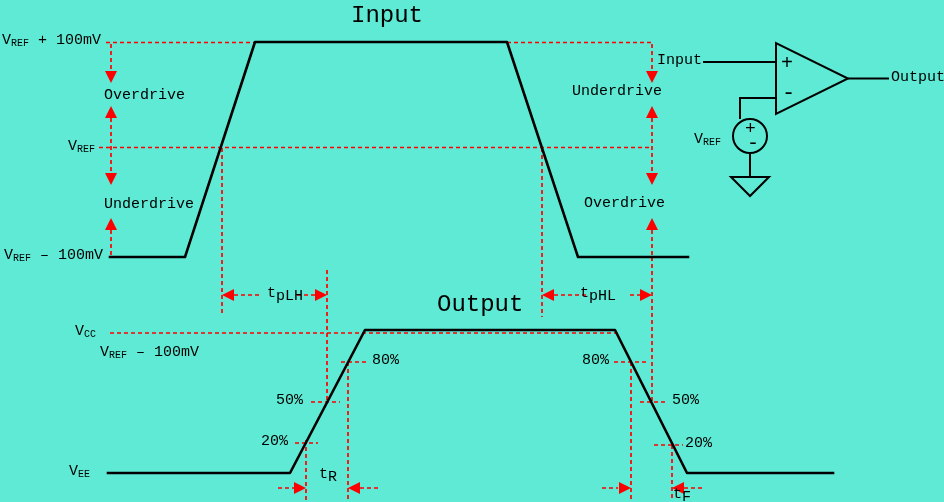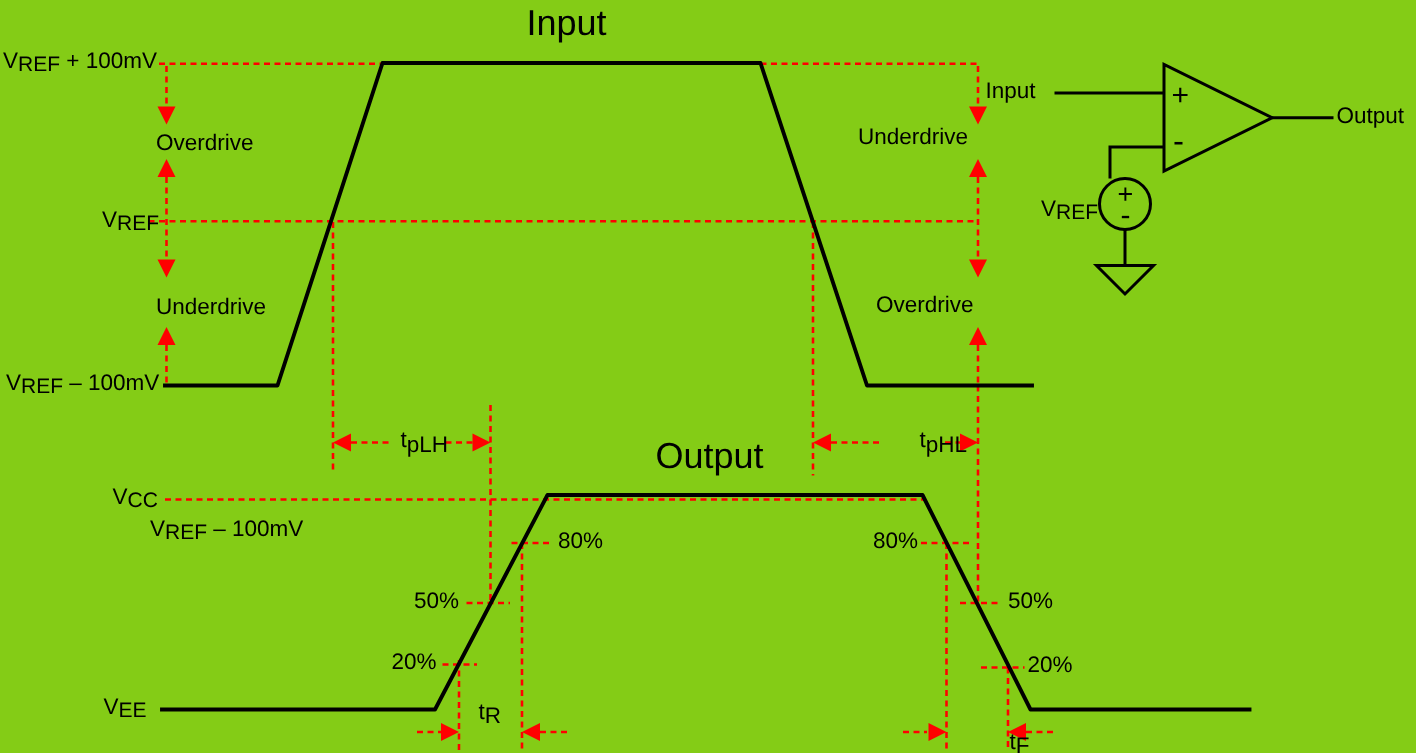--- a/index.html
+++ b/index.html
@@ -1,28 +1,28 @@
 <!DOCTYPE html>
 <html><head>
 <meta charset="utf-8">
 <style>
   html,body { margin:0; padding:0; background:#ffffff; }
   #canvas {
-    position:relative; width:944px; height:502px; background:#84cc16;
-    font-family:Liberation Sans, sans-serif; color:#000; overflow:hidden;
+    position:relative; width:944px; height:502px; background:#5eead4;
+    font-family:Liberation Mono, monospace; color:#000; overflow:hidden;
   }
   #diagram-svg { position:absolute; left:0; top:0; }
   .wave  { fill:none; stroke:#000000; stroke-width:2.6; stroke-linejoin:round; stroke-linecap:square; }
   .wire  { fill:none; stroke:#000000; stroke-width:2; stroke-linejoin:miter; }
   .shape { fill:none; stroke:#000000; stroke-width:2; stroke-linejoin:miter; }
   .rd    { fill:none; stroke:#ff0000; stroke-width:1.7; stroke-dasharray:4 3; }
   .rh    { fill:#ff0000; stroke:none; }
   .lbl   { position:absolute; font-size:15px; line-height:1.12; white-space:nowrap; }
   .title { position:absolute; font-size:24px; line-height:1.05; white-space:nowrap; }
-  .lbl sub { font-size:14px; vertical-align:-2px; letter-spacing:0; }
+  .lbl sub { font-size:10px; vertical-align:-2px; letter-spacing:0; }
   .tsub sub { font-size:15px; vertical-align:-3px; }
   .pre   { white-space:pre;text-align:right; }
   .glyph { position:absolute; font-size:19px; line-height:1; }
 </style>
 </head>
 <body>
 
 <div id="canvas">
 
   <svg id="diagram-svg" width="944" height="502" viewBox="0 0 944 502">
@@ -110,21 +110,21 @@
   <div class="lbl" style="left:2px; top:33px;"><span>V</span><sub>REF</sub><span class="pre"> + 100mV</span></div>
   <div class="lbl" style="left:68px; top:139px;"><span>V</span><sub>REF</sub></div>
   <div class="lbl" style="left:4px; top:248px;"><span>V</span><sub>REF</sub><span class="pre"> – 100mV</span></div>
 
   <div class="lbl" style="left:104px; top:88px;">Overdrive</div>
   <div class="lbl" style="left:104px; top:197px;">Underdrive</div>
   <div class="lbl" style="left:572px; top:84px;">Underdrive</div>
   <div class="lbl" style="left:584px; top:196px;">Overdrive</div>
 
   <div class="lbl tsub" style="left:267px; top:286px;"><span>t</span><sub>pLH</sub></div>
-  <div class="lbl tsub" style="left:613px; top:286px;"><span>t</span><sub>pHL</sub></div>
+  <div class="lbl tsub" style="left:580px; top:286px;"><span>t</span><sub>pHL</sub></div>
   <div class="lbl tsub" style="left:319px; top:467px;"><span>t</span><sub>R</sub></div>
   <div class="lbl tsub" style="left:645px; top:487px;margin-left:28px;"><span>t</span><sub>F</sub></div>
 
   <div class="lbl" style="left:75px; top:324px;"><span>V</span><sub>CC</sub></div>
   <div class="lbl" style="left:100px; top:345px;"><span>V</span><sub>REF</sub><span class="pre"> – 100mV</span></div>
   <div class="lbl" style="left:69px; top:464px;"><span>V</span><sub>EE</sub></div>
 
   <div class="lbl" style="left:372px; top:353px;">80%</div>
   <div class="lbl" style="left:276px; top:393px;">50%</div>
   <div class="lbl" style="left:261px; top:434px;">20%</div>

